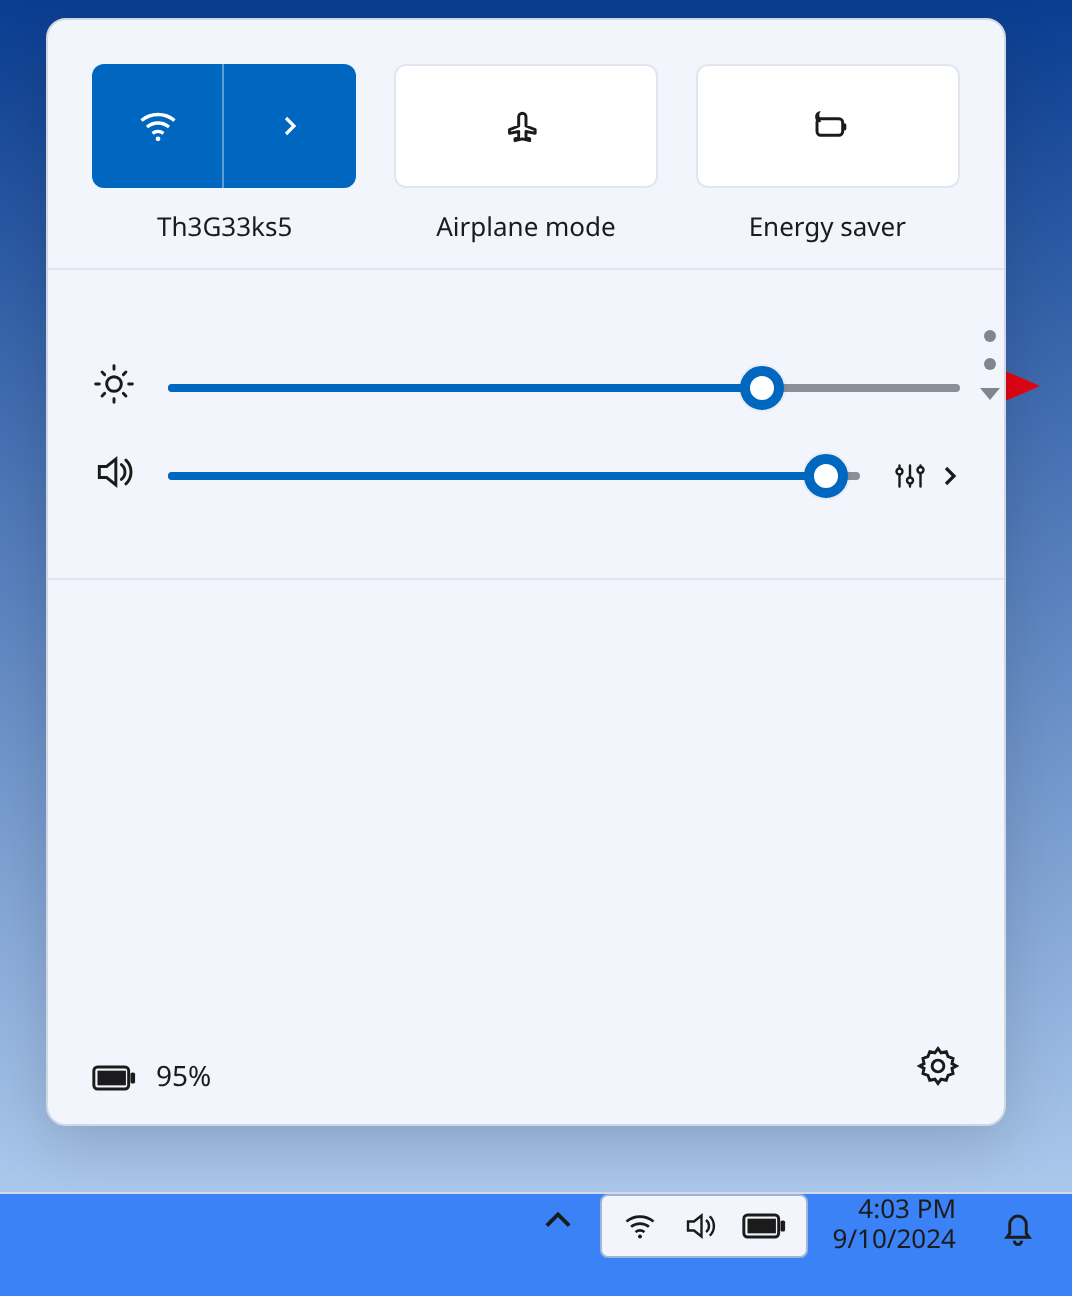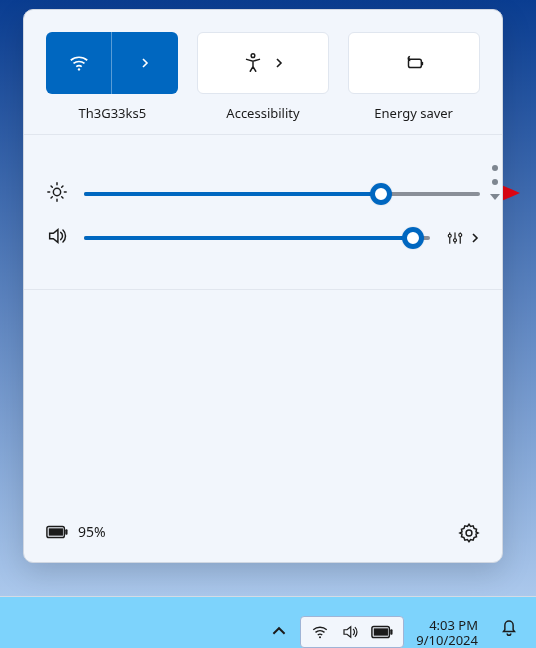--- a/index.html
+++ b/index.html
@@ -82,21 +82,21 @@
     background: #fff; border: 5px solid #0067c0;
     transform: translate(-50%, -50%);
     box-shadow: 0 0 0 1px rgba(0,0,0,.04);
   }
   .vol-trail { display: flex; align-items: center; gap: 6px; color: #222; }
 
   
   .footer-row {
     margin-top: auto;
     padding: 14px 22px;
-    display: flex; align-items: flex-start; justify-content: space-between;
+    display: flex; align-items: flex-end; justify-content: space-between;
   }
   .battery {
     display: flex; align-items: center; gap: 10px; font-size: 14px;
   }
 
   
   .page-dots {
     position: absolute;
     top: 155px; right: 2px;
     display: flex; flex-direction: column; align-items: center; gap: 8px;
@@ -110,23 +110,23 @@
   .red-arrow {
     position: absolute;
     top: 178px; left: 432px;
     pointer-events: none;
   }
 
   
   .taskbar {
     position: absolute;
     left: 0; right: 0; bottom: 0; height: 52px;
-    background: #7dd3fc;
+    background: #3b82f6;
     border-top: 1px solid #d5dbe5;
-    display: flex; align-items: flex-end; justify-content: flex-end;
+    display: flex; align-items: flex-start; justify-content: flex-end;
     padding-right: 8px; gap: 6px;
   }
   .tray-chevron { padding: 6px 8px; border-radius: 4px; cursor: pointer; }
   .tray-group {
     display: flex; align-items: center; gap: 12px;
     padding: 6px 10px;
     border: 1px solid #9fb4d6;
     border-radius: 4px;
     background: #f2f6fc;
   }
@@ -173,33 +173,29 @@
           <svg class="chev" viewBox="0 0 10 10" fill="none" stroke="#fff" stroke-width="1.6">
               <path d="M3 1l4 4-4 4"></path>
             </svg>
         </div>
       </div>
       <div class="label">Th3G33ks5</div>
     </div>
 
 
 
-
     <div class="tile">
-      <div class="btn inactive" style="gap:10px;">
-        <svg class="icon-22" viewBox="0 0 24 24" fill="none" stroke="#1b1b1b" stroke-width="1.6" stroke-linecap="round">
-          <circle cx="12" cy="4" r="2"></circle>
-            <path d="M5 8l7 2 7-2M12 10v6M12 16l-3 5M12 16l3 5"></path>
+      <div class="btn inactive">
+        <svg class="icon-22" viewBox="0 0 24 24" fill="none" stroke="#1b1b1b" stroke-width="1.6" stroke-linejoin="round">
+          <path d="M3 14l5-2V7a2 2 0 0 1 4 0v5l5 2v2l-5-1v3l2 1v1l-4-1-4 1v-1l2-1v-3l-5 1z"></path>
         </svg>
-        <svg class="chev" viewBox="0 0 10 10" fill="none" stroke="#1b1b1b" stroke-width="1.6">
-            <path d="M3 1l4 4-4 4"></path>
-          </svg>
-      </div>
-      <div class="label">Accessibility</div>
-    </div>
+      </div>
+      <div class="label">Airplane mode</div>
+    </div>
+
 
     <div class="tile">
       <div class="btn inactive">
         <svg class="icon-22" viewBox="0 0 24 24" fill="none" stroke="#1b1b1b" stroke-width="1.6">
           <rect x="6" y="8" width="14" height="9" rx="2"></rect>
             <rect x="20" y="10.5" width="2" height="4" rx="1" fill="#1b1b1b" stroke="none"></rect>
           <path d="M8 4c-4 0-4 6 0 6 .5-3-2-3 0-6z" fill="#1b1b1b" stroke="none"></path>
         </svg>
       </div>
       <div class="label">Energy saver</div>

